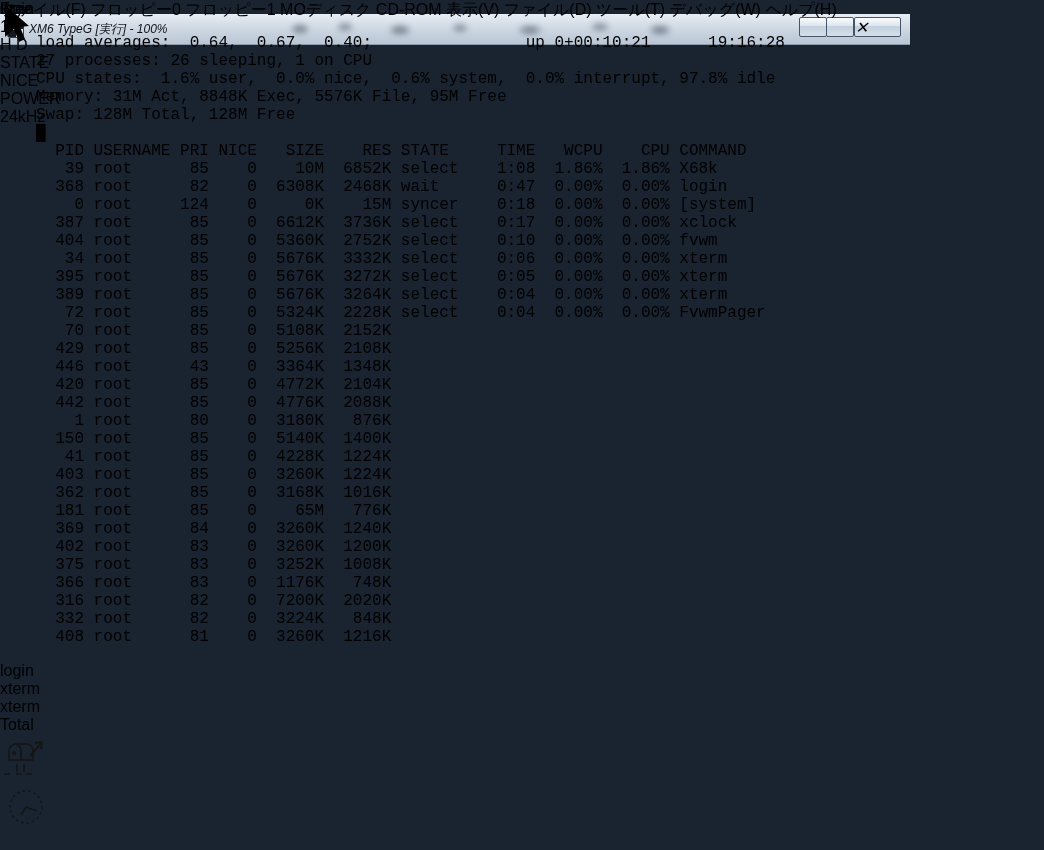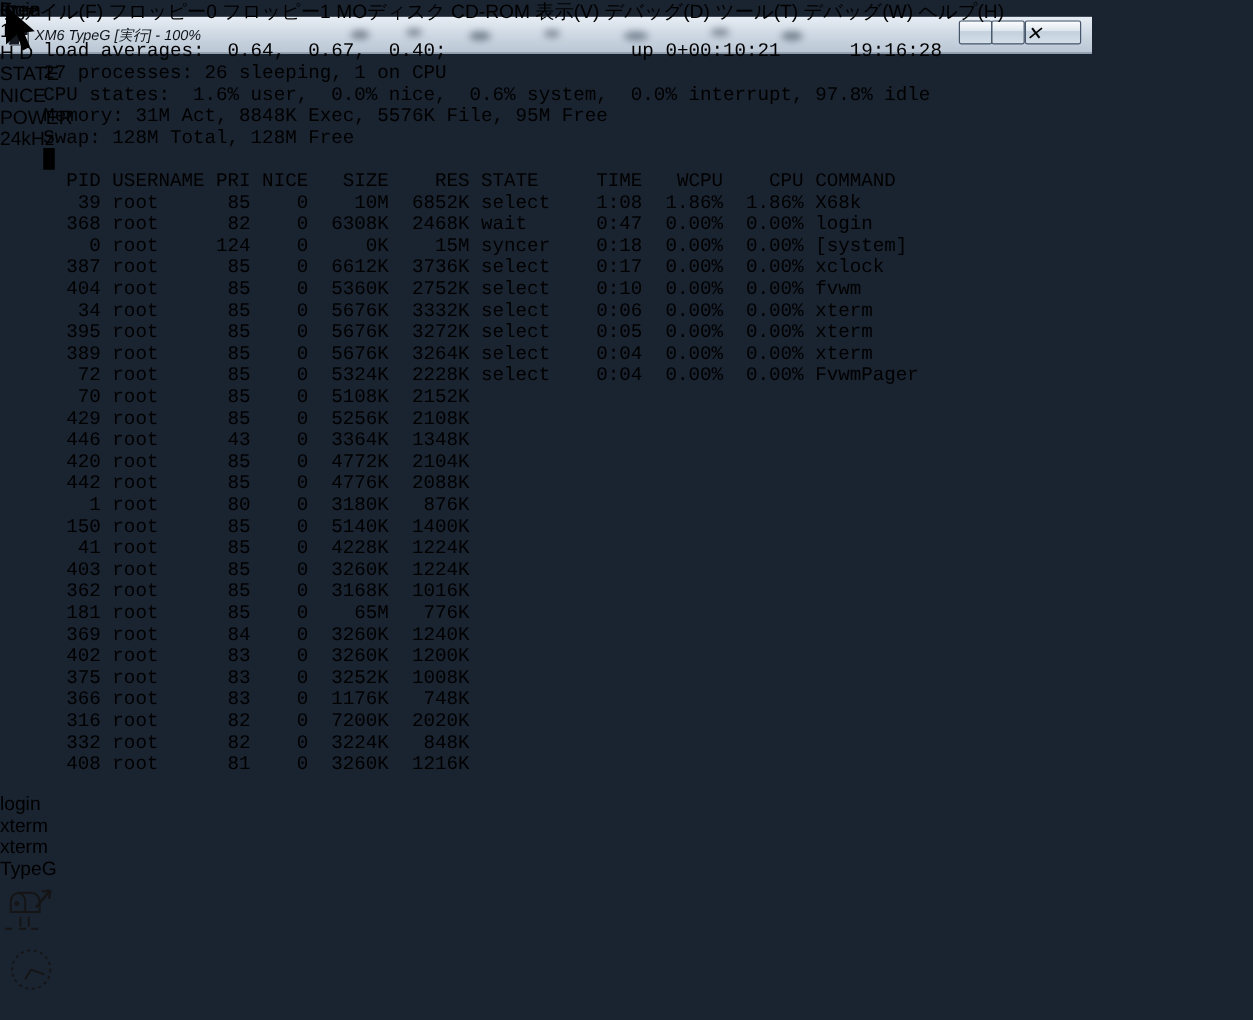--- a/index.html
+++ b/index.html
@@ -131,21 +131,21 @@
   </div>
 </div>
 
 <div id="menubar" class="abs">
   <span class="menu-item">ファイル(F)</span>
   <span class="menu-item">フロッピー0</span>
   <span class="menu-item">フロッピー1</span>
   <span class="menu-item">MOディスク</span>
   <span class="menu-item">CD-ROM</span>
   <span class="menu-item">表示(V)</span>
-  <span class="menu-item">デバッグ(D)</span>
+  <span class="menu-item">ファイル(D)</span>
   <span class="menu-item">ツール(T)</span>
   <span class="menu-item">デバッグ(W)</span>
   <span class="menu-item">ヘルプ(H)</span>
 </div>
 
 <div id="screen" class="abs">
 
   <div id="login-win" class="fwin pink">
     <div class="ftitle">
       <div class="fbtn bl">
@@ -213,21 +213,21 @@
   <div id="iconman">
     <div class="iman-bar iman-active" style="top:5px;"></div>
     <div class="iman-bar iman-plain" style="top:23px;"></div>
     <div class="iman-bar iman-plain" style="top:41px;"></div>
   </div>
 
   <div id="pager">
     <div id="mini-login" class="mini">login</div>
     <div id="mini-xterm1" class="mini">xterm</div>
     <div id="mini-xterm2" class="mini">xterm</div>
-    <div id="mini-fvwmp" class="mini">TypeG</div>
+    <div id="mini-fvwmp" class="mini">Total</div>
     <div id="pager-vline" class="abs"></div>
     <div id="pager-hline" class="abs"></div>
   </div>
 
   <div id="biff-cell" class="icon-cell">
     <svg width="50" height="46">
       <g stroke="#151515" stroke-width="1.6" fill="none">
         <path d="M9 26 v-9 a7 7 0 0 1 7 -7 h10 a7 7 0 0 1 7 7 v9 z"></path>
         <path d="M15 10 a7 7 0 0 1 6 7 v9"></path>
         <circle cx="14" cy="19" r="1.2"></circle>

